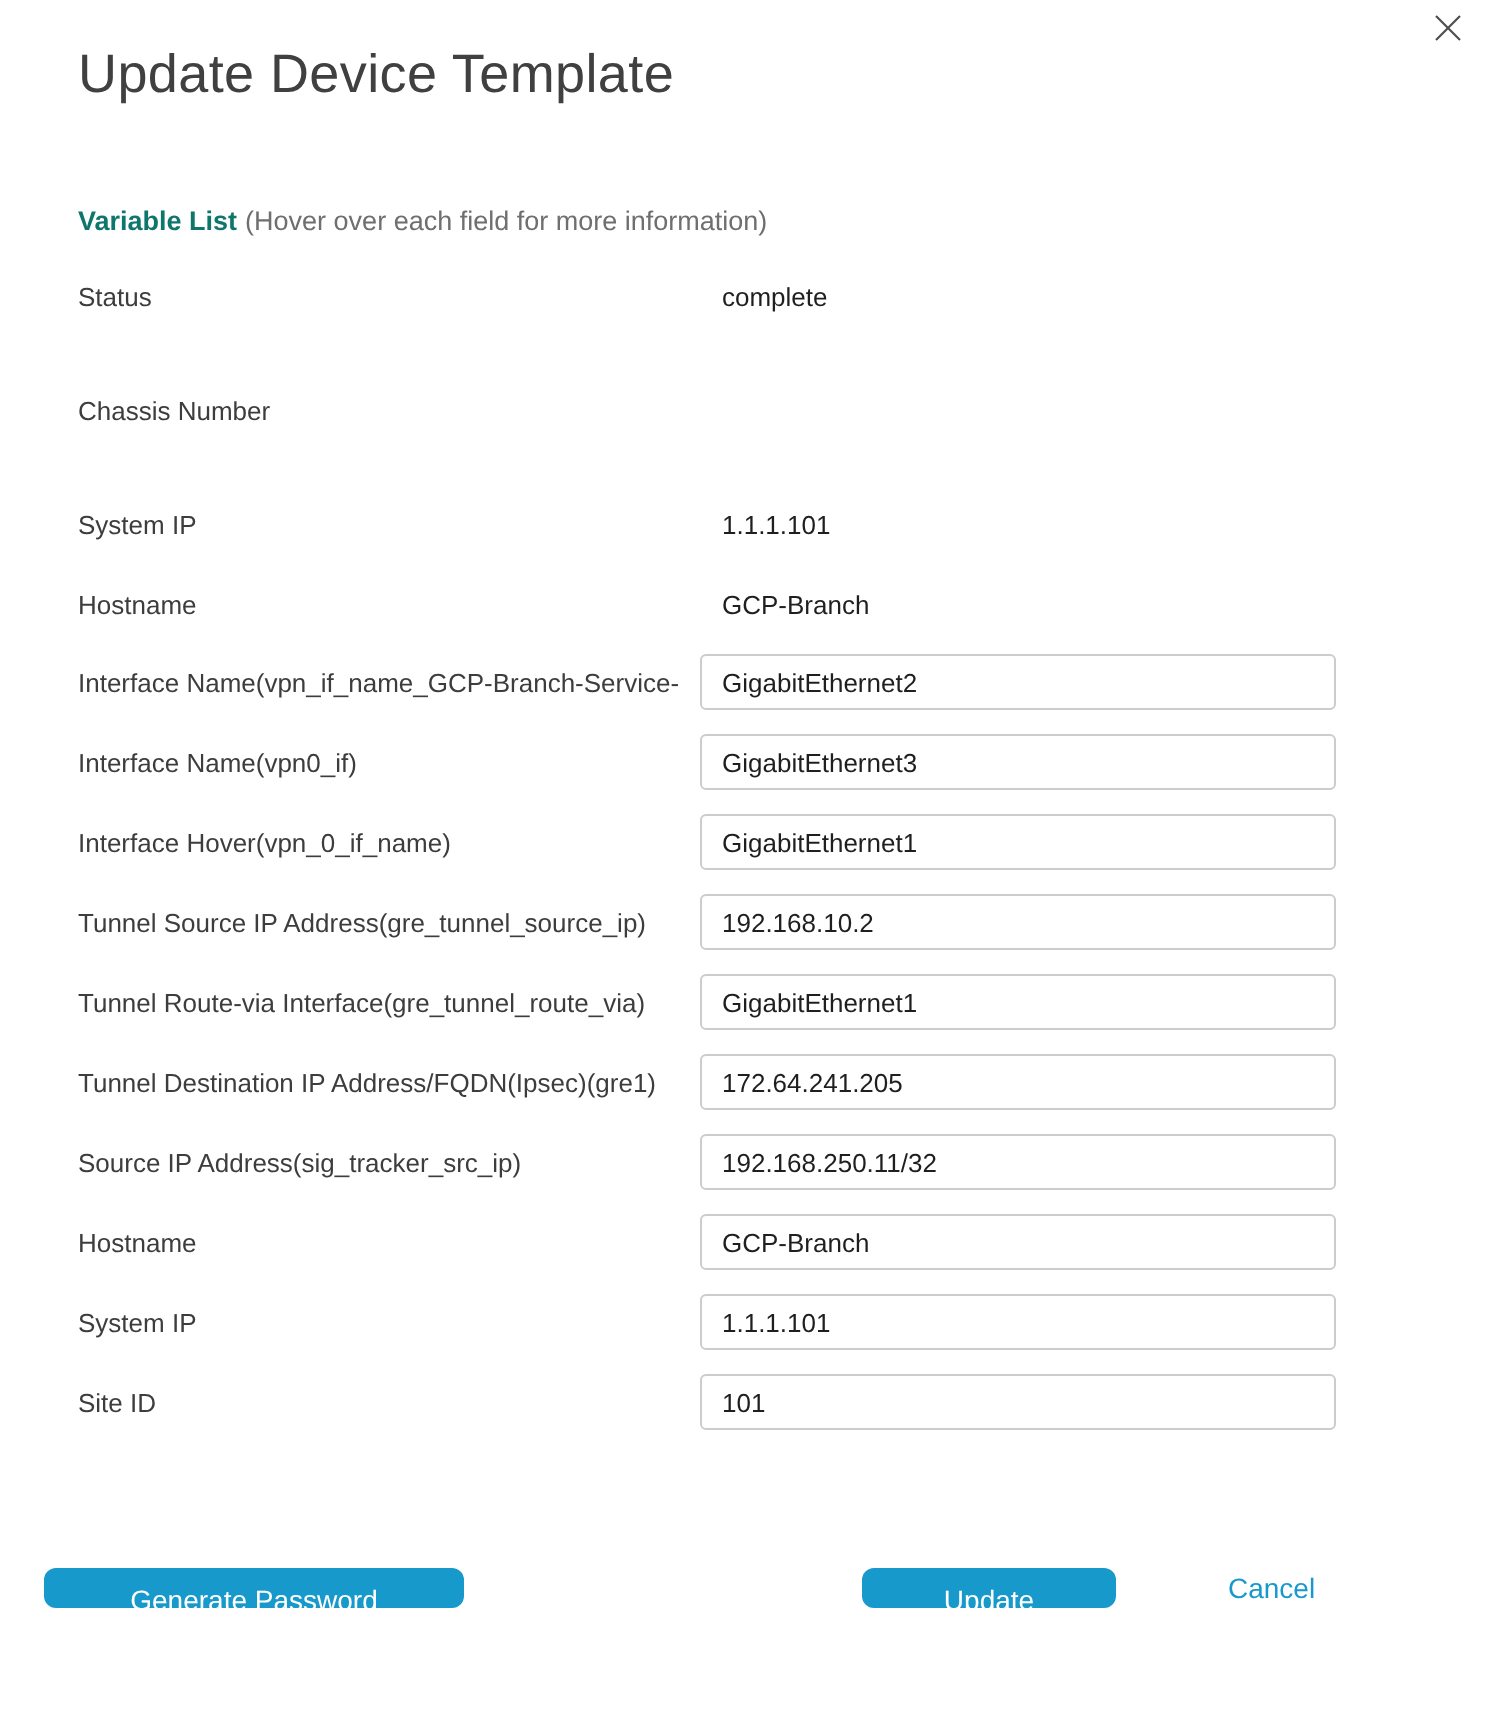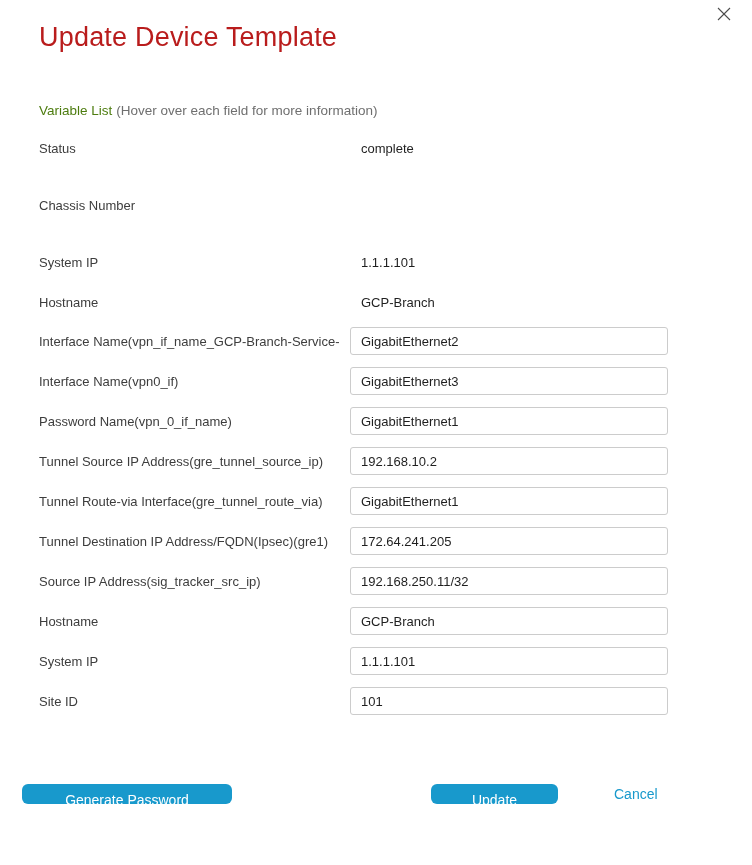--- a/index.html
+++ b/index.html
@@ -20,27 +20,27 @@
     overflow:hidden;
   }
   .modal{width:100%;height:100%;position:relative;padding-top:22px;}
   .close-btn{
     position:absolute;top:7px;right:21px;width:14px;height:14px;
     cursor:pointer;display:block;
   }
   .close-btn svg{display:block;}
   .content{padding:0 39px;}
   h1.modal-title{
-    margin:0;font-size:27px;font-weight:400;color:#b91c1c;
+    margin:0;font-size:27px;font-weight:400;color:#404040;
     line-height:31px;letter-spacing:0.2px;
   }
   .section-header{
     margin-top:50px;font-size:13.5px;line-height:16px;
   }
-  .section-header .sec-title{font-weight:400;color:#4d7c0f;}
+  .section-header .sec-title{font-weight:700;color:#0f766e;}
   .section-header .sec-hint{color:var(--text-secondary);margin-left:4px;font-weight:400;}
   .rows{margin-top:23px;}
   .row{display:flex;align-items:center;}
   .label{
     flex:0 0 311px;max-width:311px;
     font-size:13px;color:var(--text-label);
     white-space:nowrap;overflow:hidden;
     line-height:15px;
   }
   
@@ -126,21 +126,21 @@
     <div class="label">Interface Name(vpn_if_name_GCP-Branch-Service-</div>
     <input class="field-input" type="text" value="GigabitEthernet2" style="">
   </div>
 
   <div class="row input-row">
     <div class="label">Interface Name(vpn0_if)</div>
     <input class="field-input" type="text" value="GigabitEthernet3" style="">
   </div>
 
   <div class="row input-row">
-    <div class="label">Password Name(vpn_0_if_name)</div>
+    <div class="label">Interface Hover(vpn_0_if_name)</div>
     <input class="field-input" type="text" value="GigabitEthernet1" style="">
   </div>
 
 
   <div class="row input-row">
     <div class="label">Tunnel Source IP Address(gre_tunnel_source_ip)</div>
     <input class="field-input" type="text" value="192.168.10.2" style="">
   </div>
 
   <div class="row input-row">

